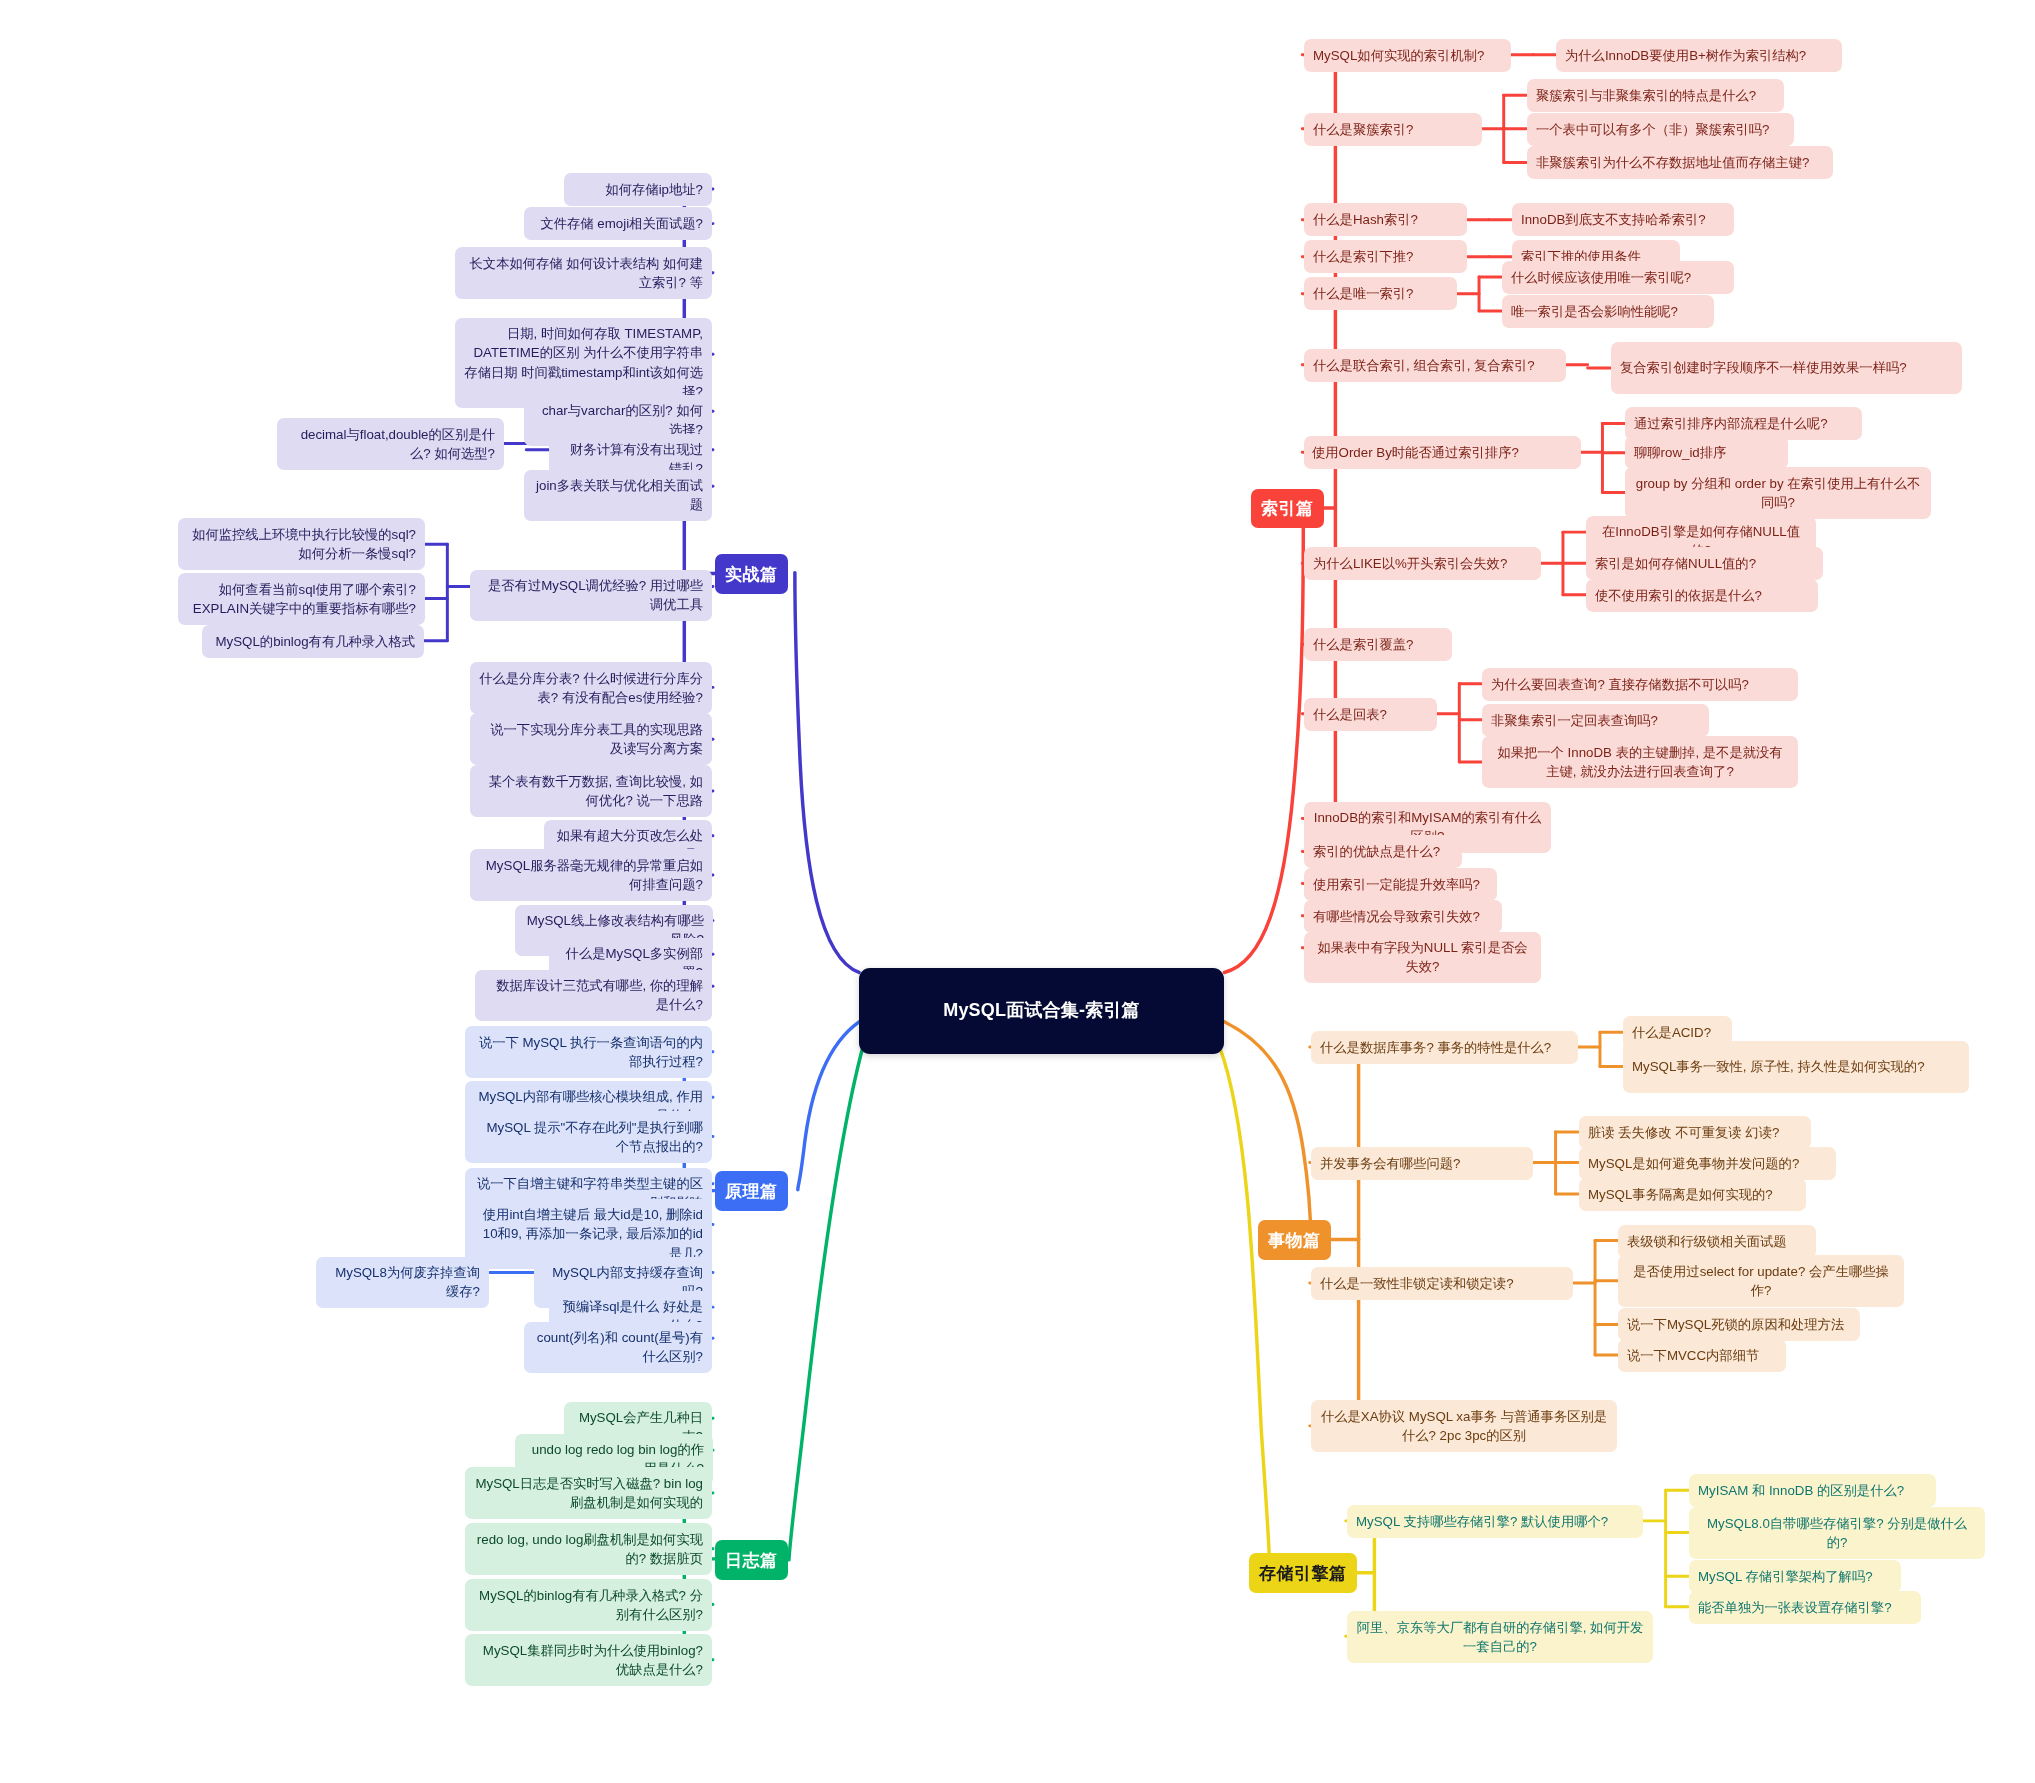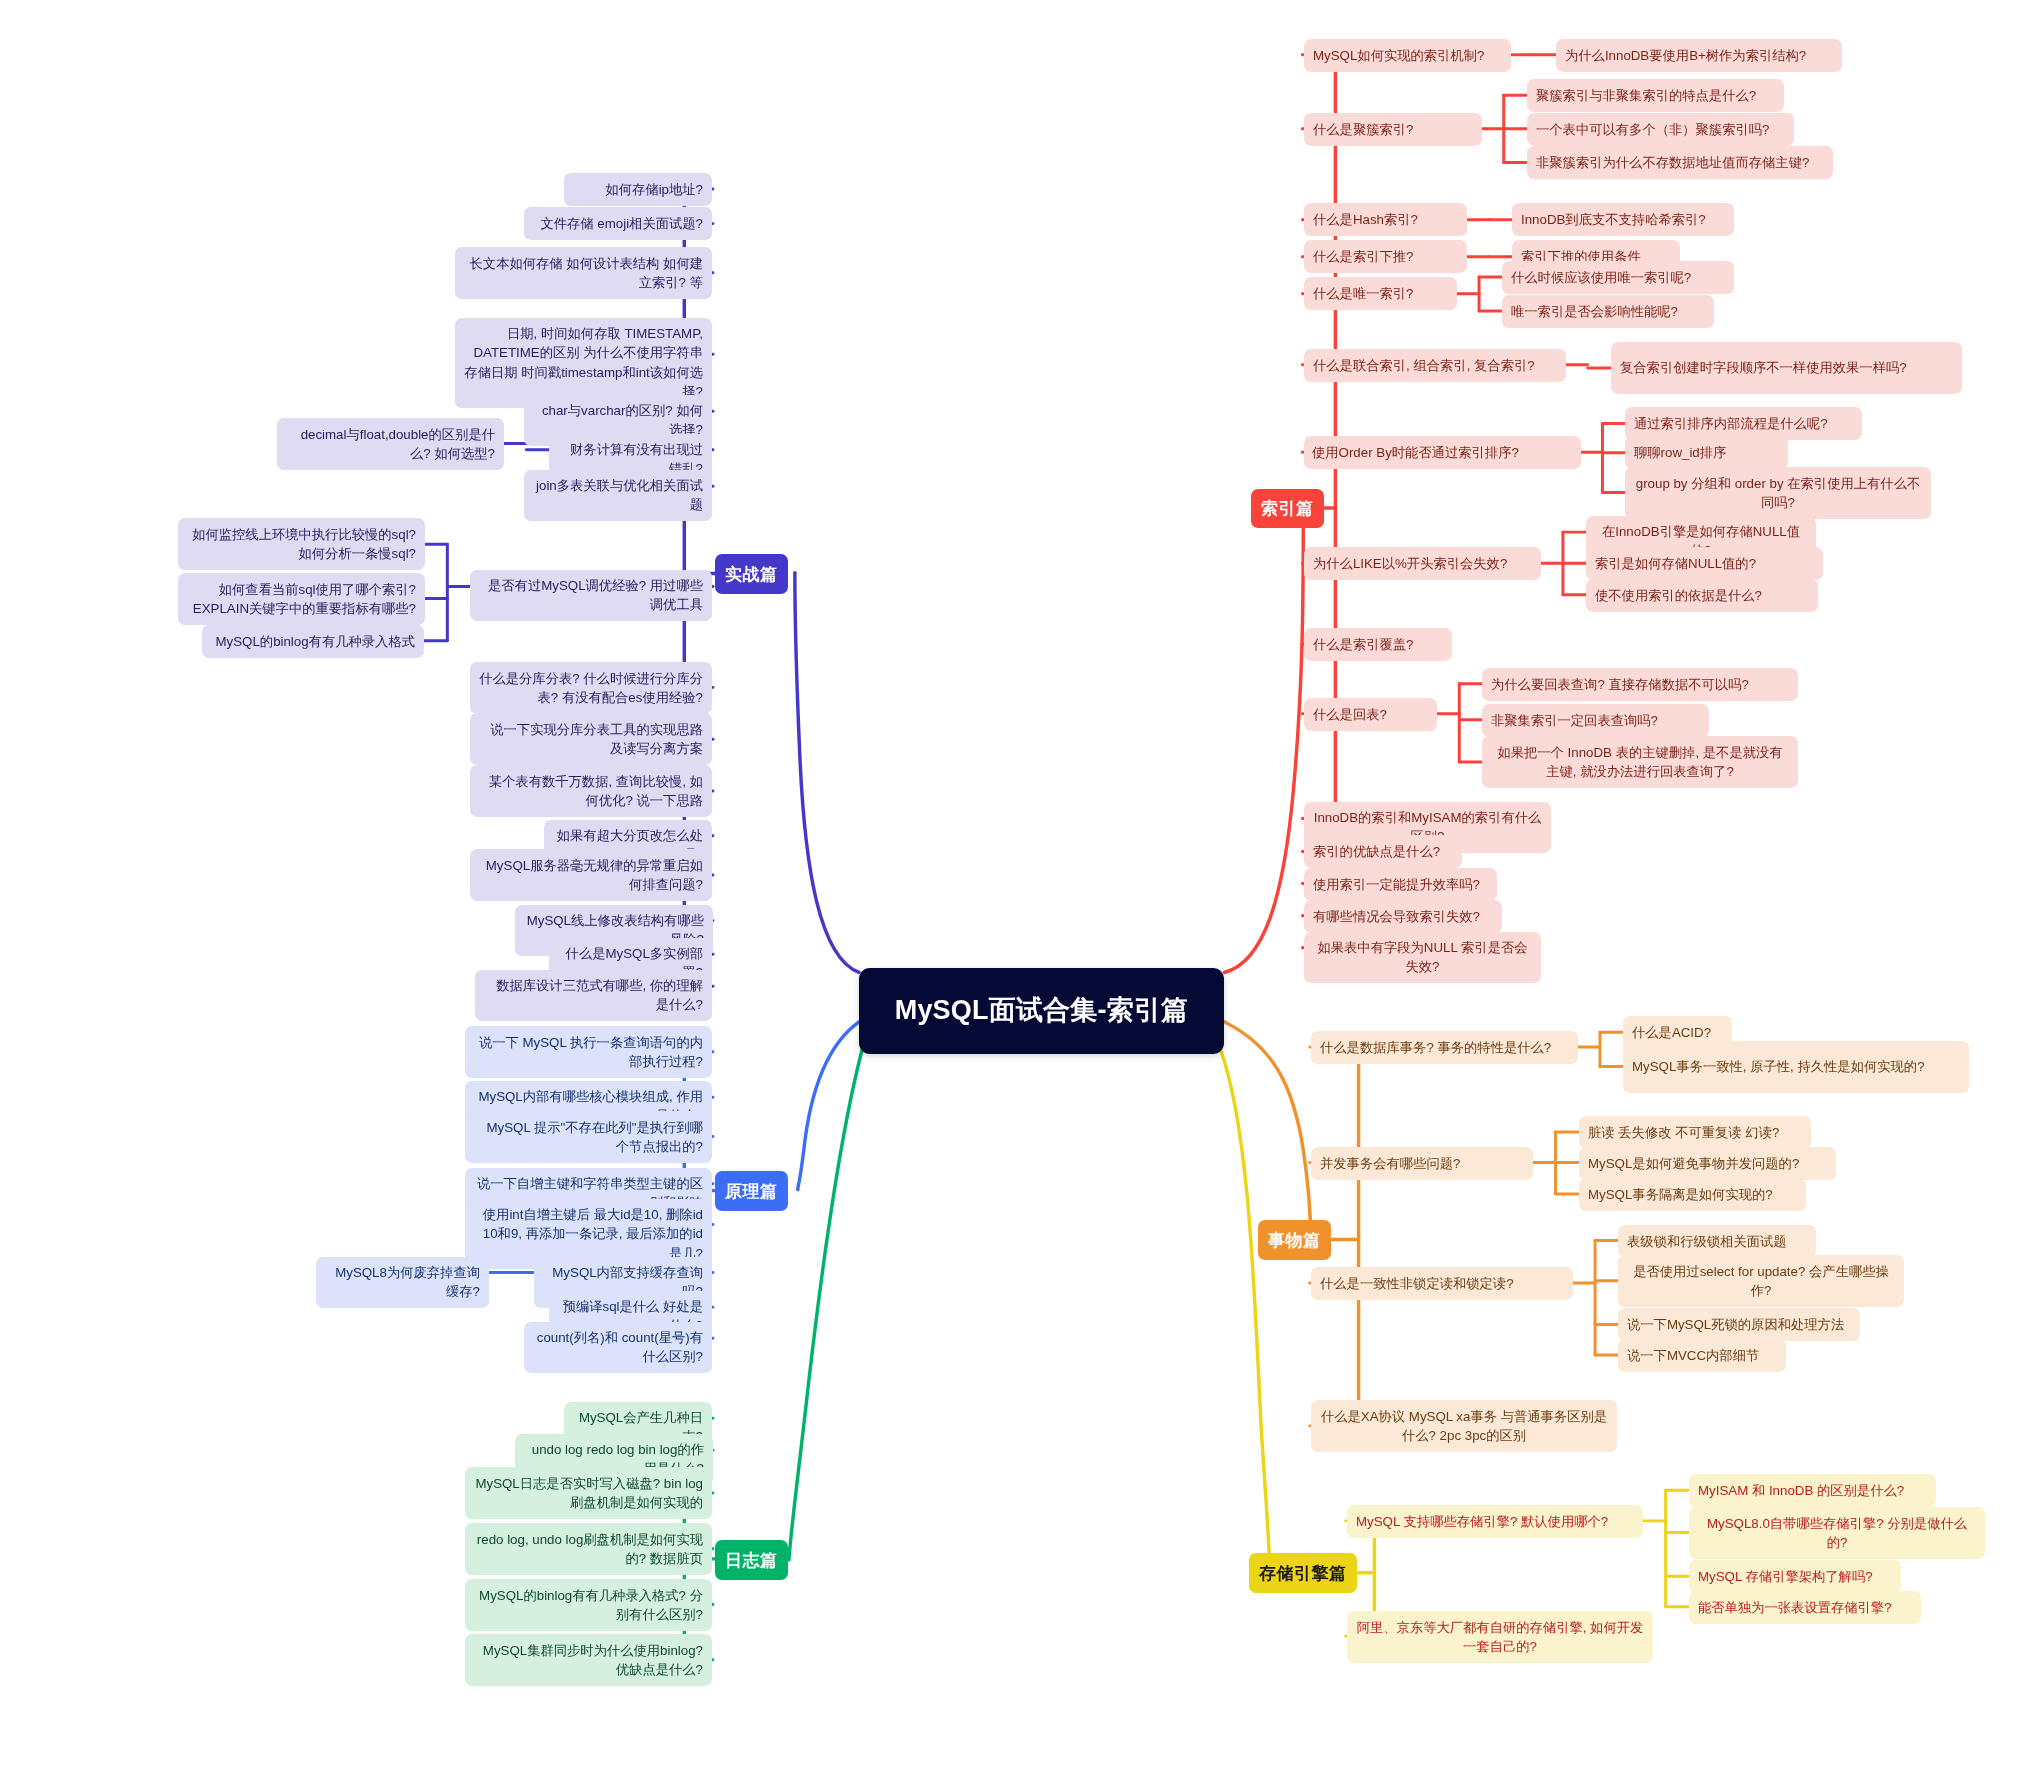--- a/index.html
+++ b/index.html
@@ -20,21 +20,21 @@
     width:2035px;height:1783px;
     pointer-events:none;
   }
   
   .root{
     position:absolute;
     box-sizing:border-box;
     background:#040a33;
     color:#ffffff;
     border-radius:11px;
-    font-size:27px;
+    font-size:18px;
     font-weight:700;
     line-height:1.32;
     text-align:center;
     display:flex;
     align-items:center;
     justify-content:center;
     padding:13px 17px;
     box-shadow:0 2px 7px rgba(0,0,0,.18);
     letter-spacing:0.2px;
   }
@@ -65,21 +65,21 @@
     display:flex;
     align-items:center;
     word-break:break-word;
   }
   .node.r-align{justify-content:flex-end;text-align:right;}
   .node.l-align{justify-content:flex-start;text-align:center;}
 
   
   .p-index{background:#fbdbd8;color:#7a1f14;}
   .p-trans{background:#fbe8d6;color:#6b3c10;}
-  .p-engine{background:#faf3cc;color:#b91c1c;}
+  .p-engine{background:#faf3cc;color:#0f766e;}
   .p-practice{background:#dedbf2;color:#241c5c;}
   .p-theory{background:#dbe2f9;color:#16306e;}
   .p-log{background:#d5f0de;color:#0c4a2a;}
 
   .footer{
     position:absolute;
     left:0;
     width:2035px;
     text-align:center;
     font-size:17px;

